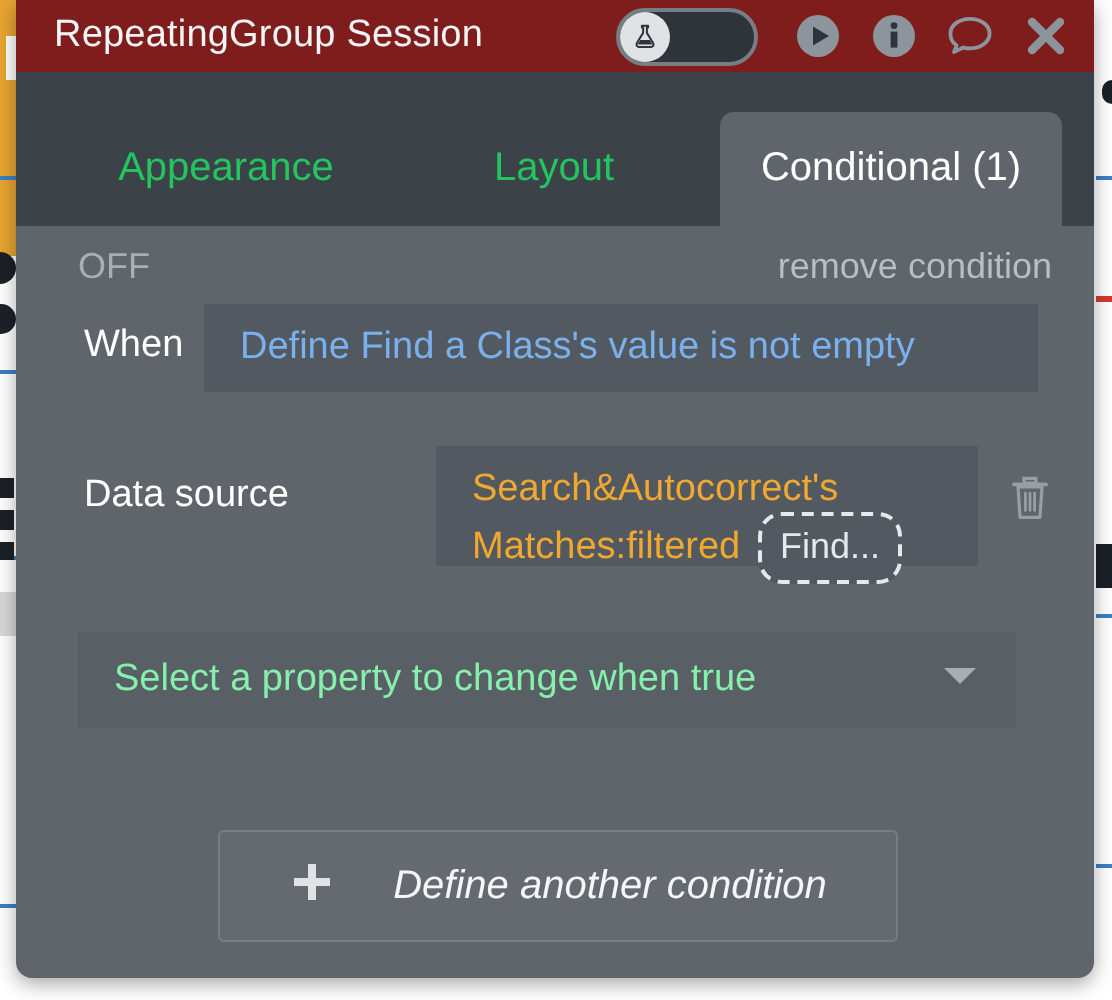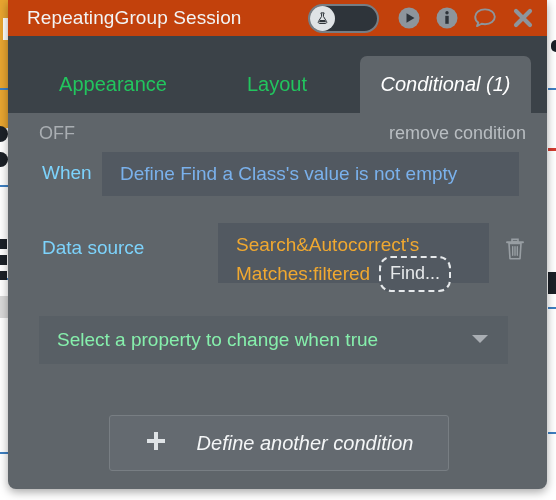--- a/index.html
+++ b/index.html
@@ -64,21 +64,21 @@
     background: #5f656a;
     box-shadow: 0 3px 10px rgba(0,0,0,.35);
     overflow: hidden;
   }
 
   
   #titlebar {
     position: absolute;
     left: 0; top: 0;
     width: 539px; height: 36px;
-    background: #c2410c;
+    background: #7f1d1d;
     display: flex;
     align-items: center;
   }
   #panel-title {
     margin-left: 19px;
     color: #f2f4f5;
     font-size: 19px;
     letter-spacing: .1px;
     white-space: nowrap;
     overflow: hidden;
@@ -136,21 +136,21 @@
     font-size: 20px;
     box-sizing: border-box;
   }
   .tab.active {
     background: #5f656a;
     color: #ffffff;
     border-radius: 7px 7px 0 0;
   }
   #tab-appearance { left: 22px;  width: 166px; }
   #tab-layout     { left: 208px; width: 122px; }
-  #tab-conditional{ left: 352px; width: 171px; font-style: italic; }
+  #tab-conditional{ left: 352px; width: 171px; }
 
   
   #panel-body {
     position: absolute;
     left: 0; top: 113px;
     width: 539px; height: 376px;
   }
 
   .row-top {
     position: absolute;
@@ -165,21 +165,21 @@
   }
   #remove-condition {
     position: absolute;
     right: 21px; top: 2px;
     color: #b9bec2;
     font-size: 18px;
   }
 
   .field-label {
     position: absolute;
-    color: #7dd3fc;
+    color: #ffffff;
     font-size: 19px;
   }
 
   #when-label { left: 34px; top: 49px; }
   #when-field {
     position: absolute;
     left: 94px; top: 39px;
     width: 417px; height: 44px;
     background: #525961;
     display: flex;

